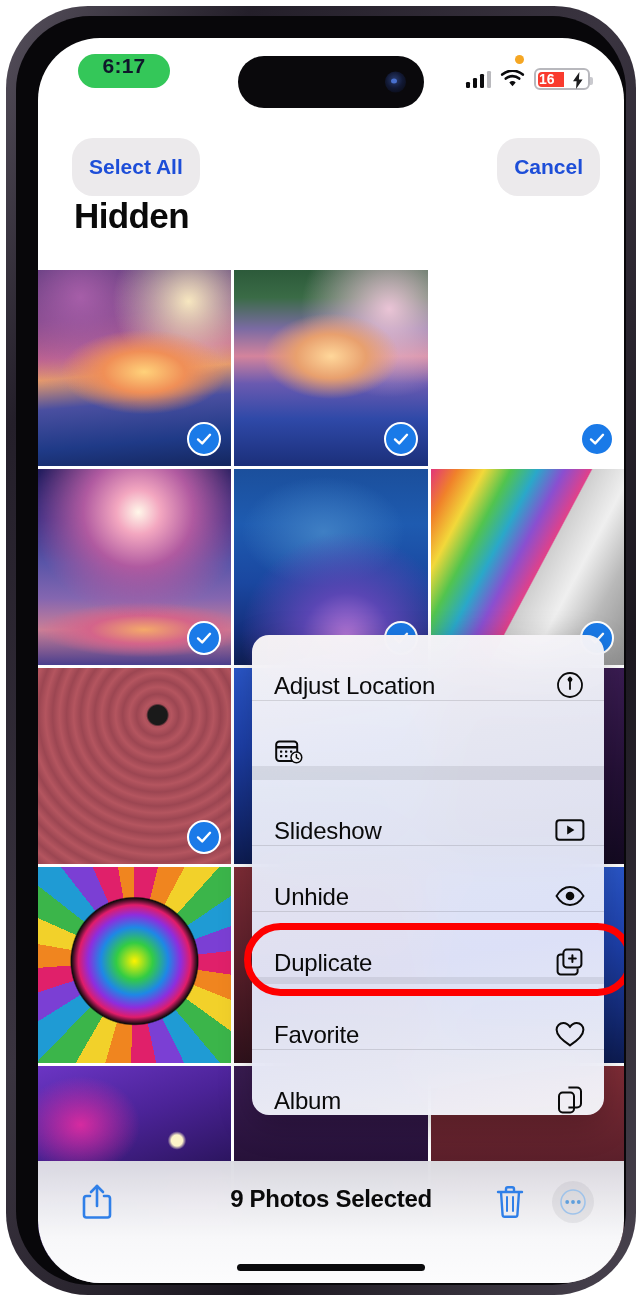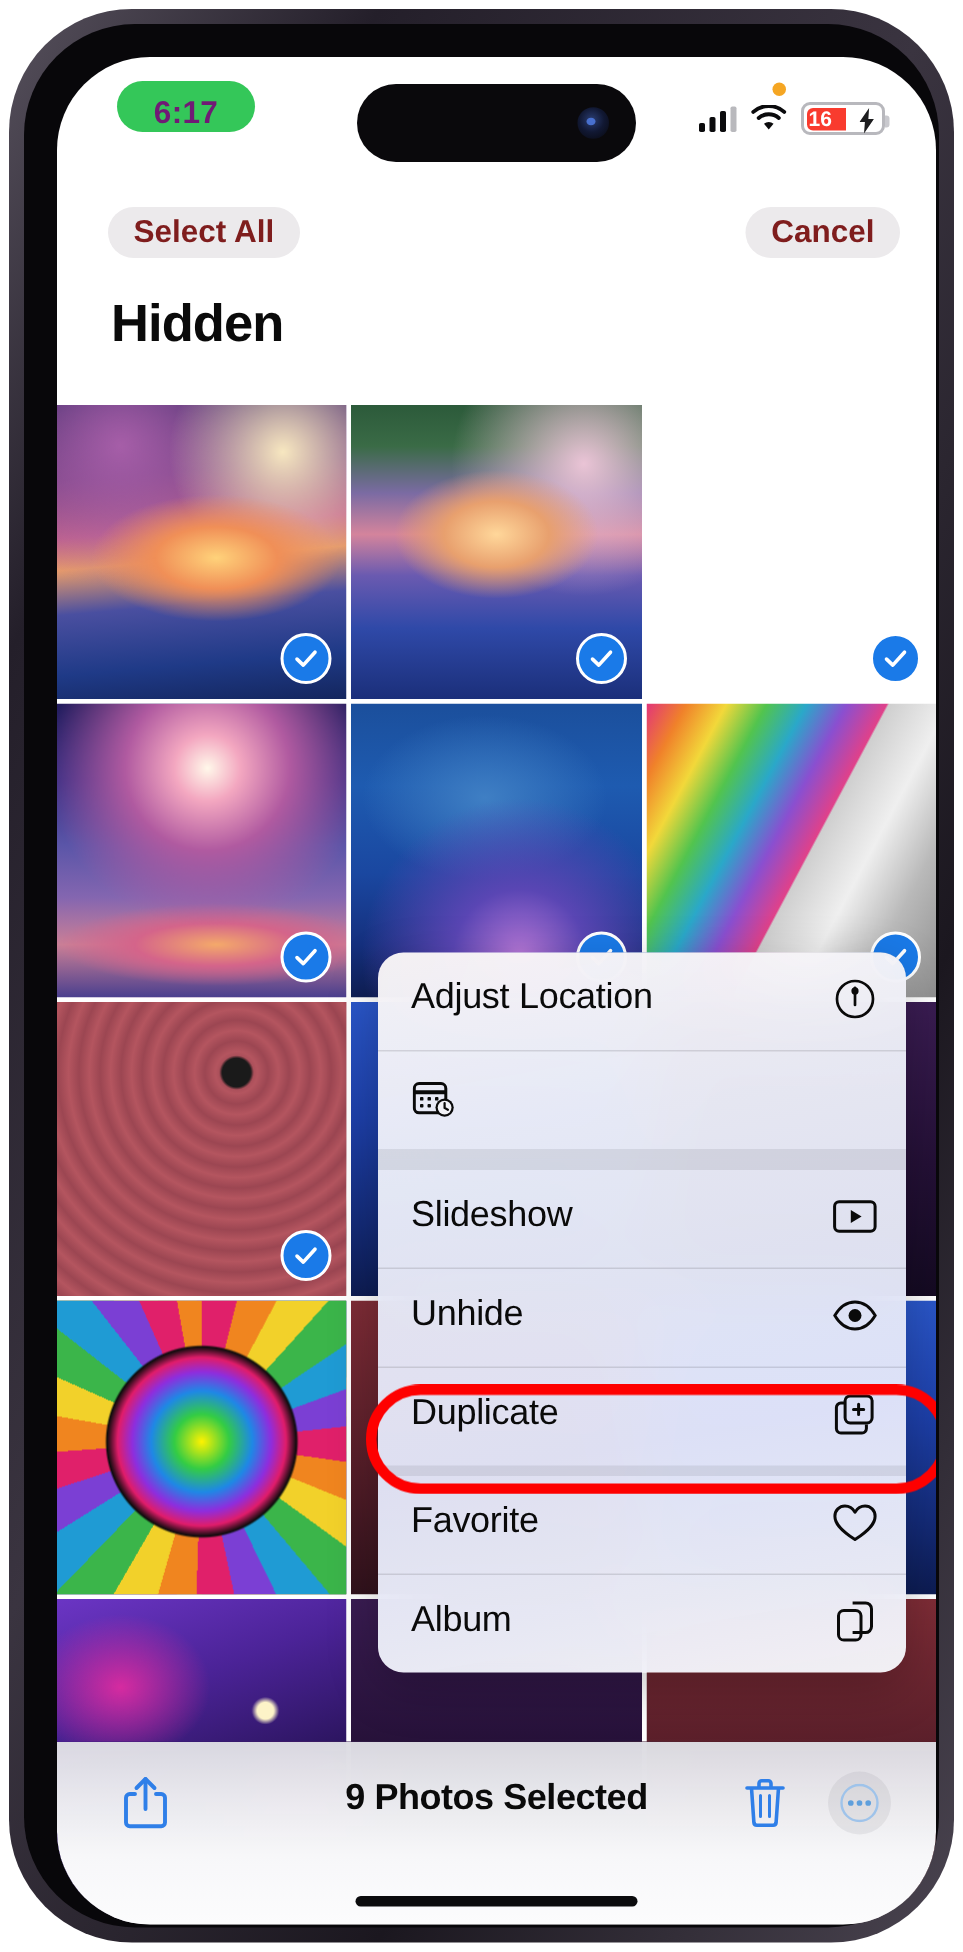--- a/index.html
+++ b/index.html
@@ -35,22 +35,22 @@
 
   
   #status-bar {
     position: absolute; left: 0; top: 0; width: 586px; height: 66px;
     z-index: 40;
   }
   #time-pill {
     position: absolute; left: 40px; top: 16px;
     min-width: 92px; height: 34px;
     background: #34c759; border-radius: 17px;
-    color: #701a75; font-size: 21px; font-weight: 700;
-    display: flex; align-items: flex-end; justify-content: center;
+    color: #0f172a; font-size: 21px; font-weight: 700;
+    display: flex; align-items: flex-start; justify-content: center;
     letter-spacing: .2px;
   }
   #mic-dot {
     position: absolute; left: 477px; top: 17px;
     width: 9px; height: 9px; border-radius: 50%;
     background: #f5a623;
   }
   #status-right {
     position: absolute; right: 34px; top: 30px;
     display: flex; align-items: center; gap: 9px;
@@ -99,23 +99,23 @@
     width: 6px; height: 5px; border-radius: 50%;
     background: #4f7ae0; opacity: .85;
   }
 
   
   #nav-bar {
     position: absolute; left: 0; top: 66px; width: 586px; height: 166px;
     background: #fff; z-index: 30;
   }
   .nav-pill {
-    position: absolute; top: 34px; height: 34px;
+    position: absolute; top: 34px; height: 58px;
     background: #eceaec; border-radius: 21px;
-    color: #7f1d1d; font-size: 21px; font-weight: 600;
+    color: #1d4ed8; font-size: 21px; font-weight: 600;
     display: flex; align-items: center; justify-content: center;
     padding: 0 17px; cursor: pointer;
   }
   #select-all-button { left: 34px; }
   #cancel-button { right: 24px; }
   #page-title {
     position: absolute; left: 36px; top: 92px;
     font-size: 35px; font-weight: 700; color: #0a0a0a;
     letter-spacing: -.6px;
   }
@@ -220,21 +220,21 @@
       rgba(231,234,248,.96) 46%,
       rgba(228,231,250,.96) 66%,
       rgba(238,240,250,.96) 86%,
       rgba(246,246,250,.97) 100%);
     backdrop-filter: blur(22px);
     box-shadow: 0 10px 34px rgba(0,0,0,.22);
     z-index: 60;
   }
   .menu-item {
     position: relative; height: 65px;
-    display: flex; align-items: flex-start; justify-content: space-between;
+    display: flex; align-items: flex-end; justify-content: space-between;
     padding: 16px 19px 0 22px;
     cursor: pointer;
   }
   .menu-item-label {
     font-size: 24px; color: #0a0a0a; letter-spacing: -.2px;
   }
   .menu-item-icon { display:flex; align-items:center; justify-content:center; width: 30px; height: 30px; }
   .menu-sep { height: 1px; background: rgba(60,60,67,.16); margin: 0 0 0 0; }
   .menu-group-sep { height: 7px; background: rgba(120,120,128,.16); }
 

